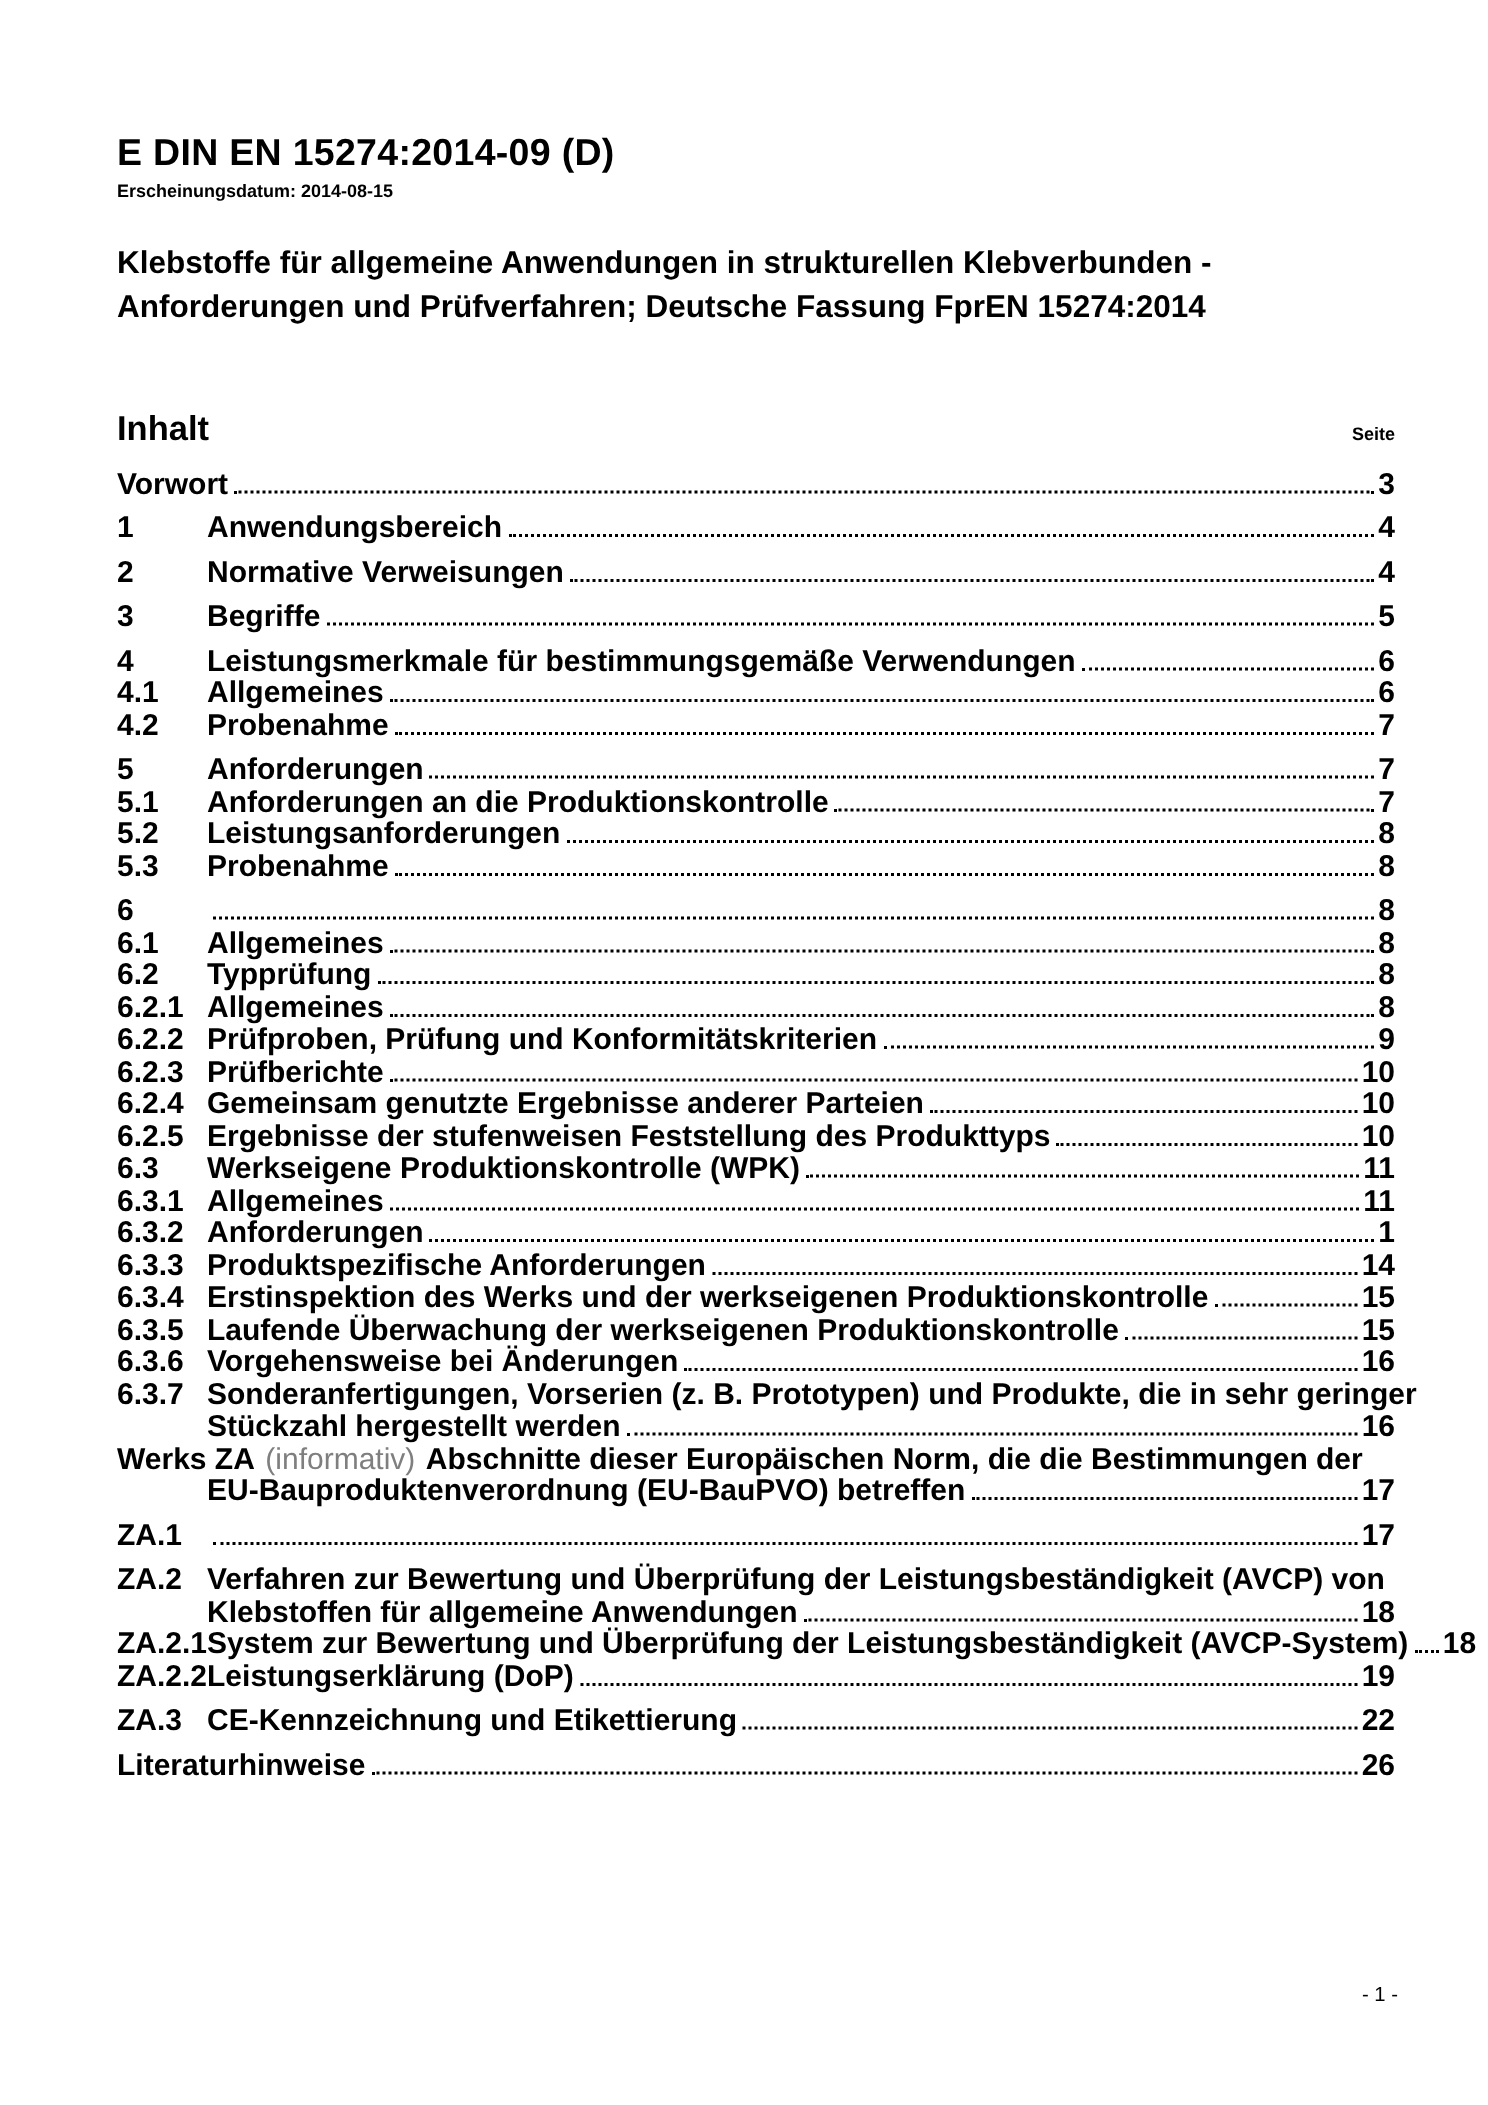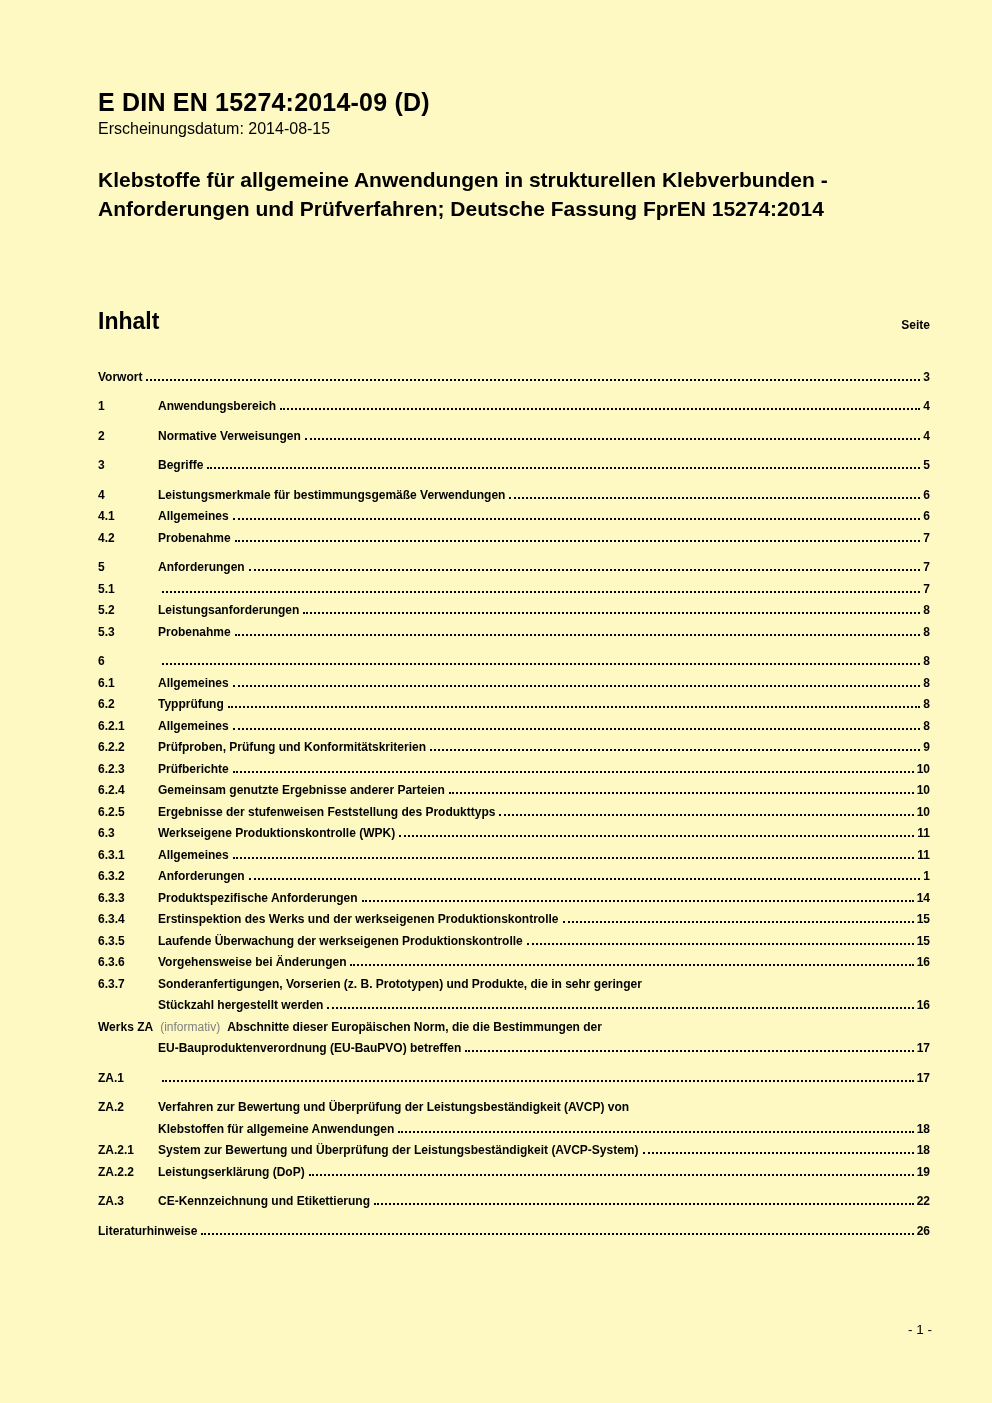--- a/index.html
+++ b/index.html
@@ -1,30 +1,30 @@
 <!DOCTYPE html>
 <html><head>
 <meta charset="utf-8">
 <style>
   html,body { margin:0; padding:0; background:#e8e8e8; }
   .page {
-    width:992px; height:1403px; background:#fef9c3; margin:0 auto;
+    width:992px; height:1403px; background:#ffffff; margin:0 auto;
     position:relative; box-sizing:border-box;
-    padding:88px 62px 0 98px;
+    padding:88px 62px 0 78px;
     font-family:"Liberation Sans", sans-serif; color:#000;
     overflow:hidden;
   }
   .doc-id { font-size:25px; font-weight:bold; margin:0; letter-spacing:0.2px; }
-  .pub-date { font-size:16px; font-weight:normal; margin:3px 0 0 0; }
+  .pub-date { font-size:12px; font-weight:bold; margin:3px 0 0 0; }
   .doc-title { font-size:21px; font-weight:bold; margin:27px 0 0 0; line-height:1.4; }
   .inhalt-row { display:flex; justify-content:space-between; align-items:baseline; margin-top:52px; }
-  .inhalt-heading { font-size:23px; font-weight:bold;margin-top:32px; }
+  .inhalt-heading { font-size:23px; font-weight:bold; }
   .seite-label { font-size:12px; font-weight:bold; }
 
-  .toc { margin-top:32px; font-size:12px; font-weight:bold; }
+  .toc { margin-top:14px; font-size:20px; font-weight:bold; }
   .toc-entry.gap { margin-top:8px; }
   .toc-line { display:flex; align-items:baseline; line-height:21.5px; }
   .toc-line.indent { padding-left:60px; }
   .toc-num { flex:0 0 60px; white-space:nowrap; }
   .toc-num.inline { flex:0 0 auto; margin-right:7px; }
   .toc-light { color:#7f7f7f; font-weight:normal; margin-right:7px; white-space:nowrap; }
   .toc-title { white-space:nowrap; }
   .toc-leader { flex:1 1 auto; min-width:16px; border-bottom:2px dotted #000; margin:0 3px 4px 4px; }
   .toc-page { white-space:nowrap; }
 
@@ -108,20 +108,21 @@
         <div class="toc-line">
           <span class="toc-num">5</span>
           <span class="toc-title">Anforderungen</span>
           <span class="toc-leader"></span>
           <span class="toc-page">7</span>
         </div>
       </div>
       <div class="toc-entry">
         <div class="toc-line">
           <span class="toc-num">5.1</span>
+          <span class="toc-title">Anforderungen an die Produktionskontrolle</span>
           <span class="toc-leader"></span>
           <span class="toc-page">7</span>
         </div>
       </div>
       <div class="toc-entry">
         <div class="toc-line">
           <span class="toc-num">5.2</span>
           <span class="toc-title">Leistungsanforderungen</span>
           <span class="toc-leader"></span>
           <span class="toc-page">8</span>

